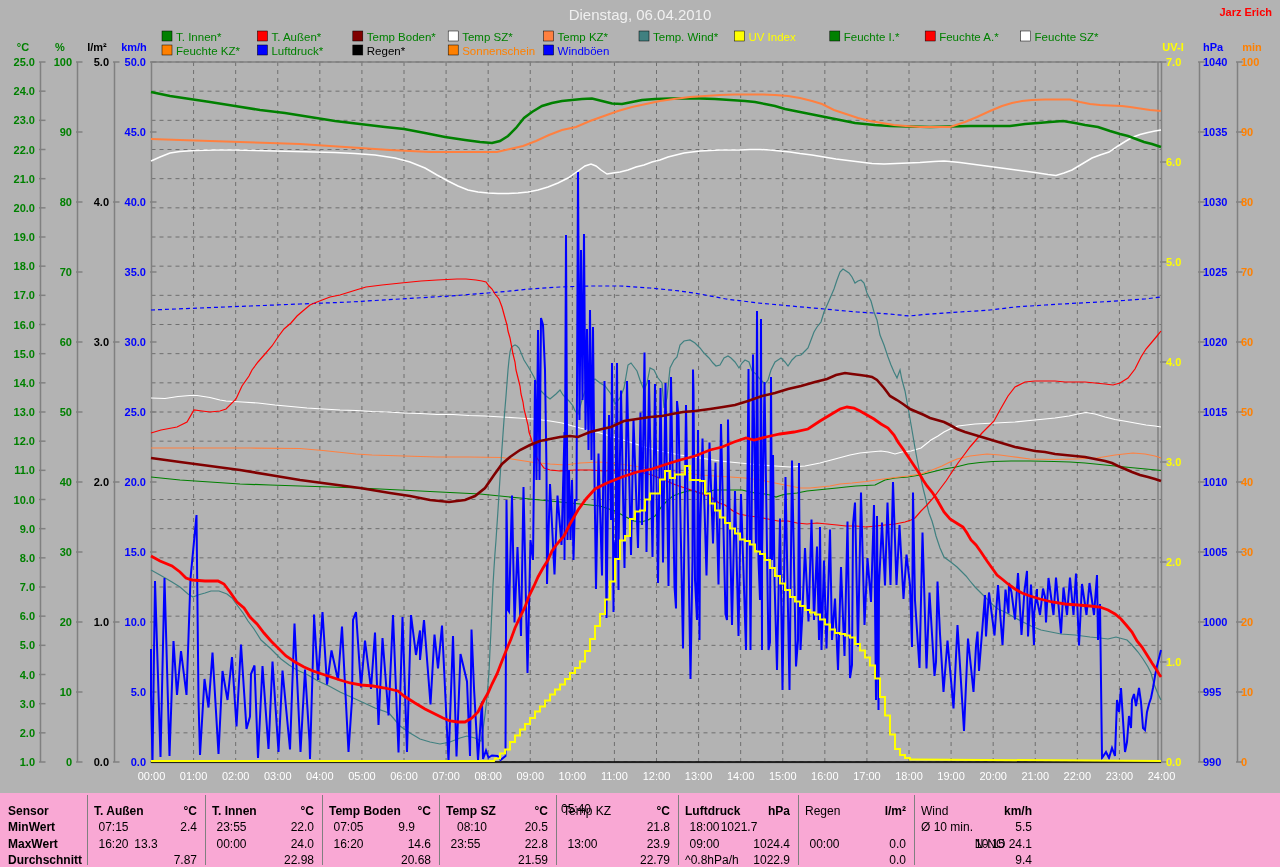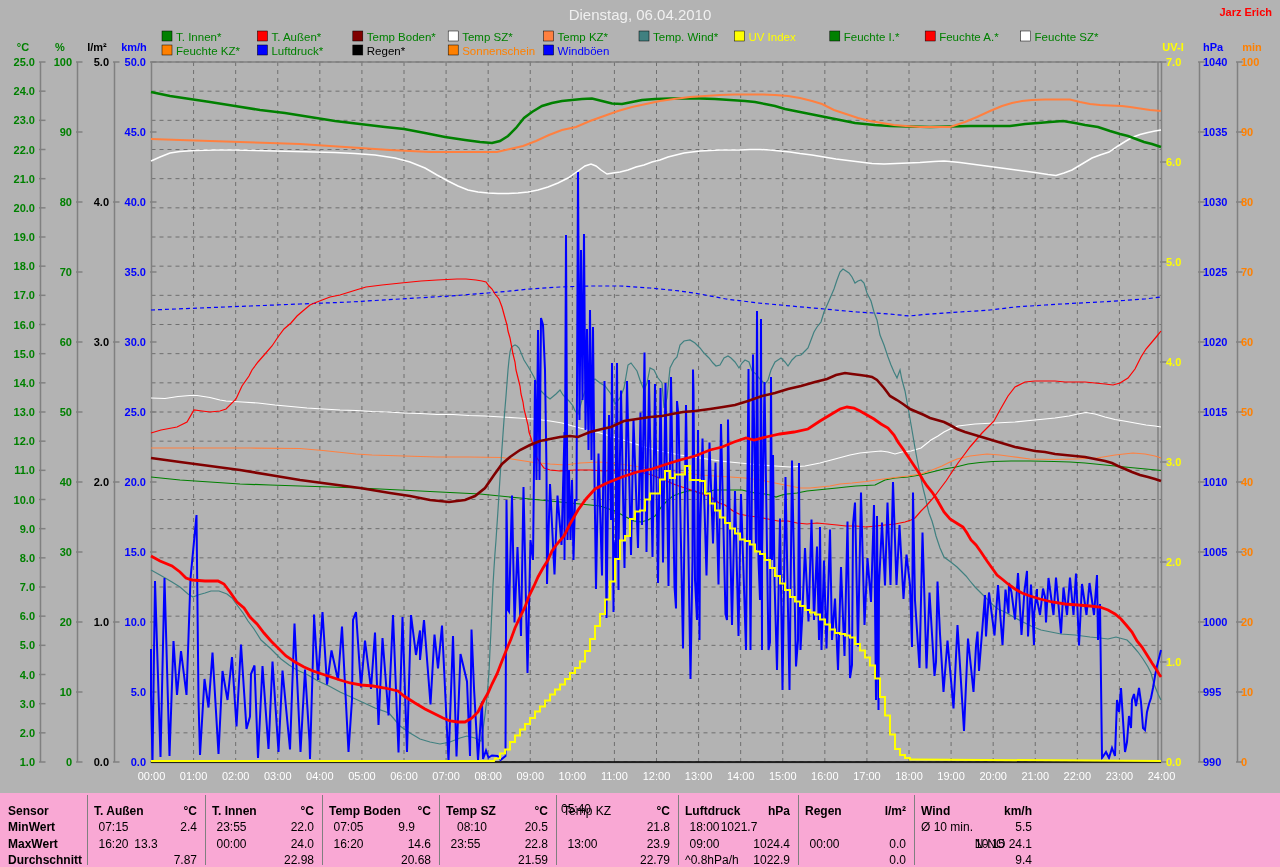--- a/index.html
+++ b/index.html
@@ -365,26 +365,26 @@
 <div style="position:absolute;top:43.5px;left:568px;width:102px;text-align:right;white-space:nowrap">23.9</div>
 <div style="position:absolute;top:60px;left:568px;width:102px;text-align:right;white-space:nowrap">22.79</div>
 <div style="position:absolute;top:10.5px;left:685px;font-weight:bold;white-space:nowrap">Luftdruck</div>
 <div style="position:absolute;top:10.5px;left:753px;width:37px;text-align:right;font-weight:bold;white-space:nowrap">hPa</div>
 <div style="position:absolute;top:27px;left:683px;width:43px;text-align:center;white-space:nowrap">18:00</div>
 <div style="position:absolute;top:27px;left:688px;width:102px;text-align:center;white-space:nowrap">1021.7</div>
 <div style="position:absolute;top:43.5px;left:683px;width:43px;text-align:center;white-space:nowrap">09:00</div>
 <div style="position:absolute;top:43.5px;left:688px;width:102px;text-align:right;white-space:nowrap">1024.4</div>
 <div style="position:absolute;top:60px;left:685px;white-space:nowrap">^0.8hPa/h</div>
 <div style="position:absolute;top:60px;left:688px;width:102px;text-align:right;white-space:nowrap">1022.9</div>
-<div style="position:absolute;top:10.5px;left:805px;font-weight:bold;white-space:nowrap">Regen</div>
+<div style="position:absolute;top:10.5px;left:805px;font-weight:normal;white-space:nowrap">Regen</div>
 <div style="position:absolute;top:10.5px;left:869px;width:37px;text-align:right;font-weight:bold;white-space:nowrap">l/m²</div>
 <div style="position:absolute;top:43.5px;left:803px;width:43px;text-align:center;white-space:nowrap">00:00</div>
 <div style="position:absolute;top:43.5px;left:804px;width:102px;text-align:right;white-space:nowrap">0.0</div>
 <div style="position:absolute;top:73px;left:805px;white-space:nowrap">Gesamt:</div>
 <div style="position:absolute;top:60px;left:804px;width:102px;text-align:right;white-space:nowrap">0.0</div>
-<div style="position:absolute;top:10.5px;left:921px;font-weight:bold;white-space:nowrap">Wind</div>
+<div style="position:absolute;top:10.5px;left:921px;font-weight:normal;white-space:nowrap">Wind</div>
 <div style="position:absolute;top:10.5px;left:995px;width:37px;text-align:right;font-weight:bold;white-space:nowrap">km/h</div>
 <div style="position:absolute;top:27px;left:921px;white-space:nowrap">Ø 10 min.</div>
 <div style="position:absolute;top:27px;left:930px;width:102px;text-align:right;white-space:nowrap">5.5</div>
 <div style="position:absolute;top:43.5px;left:975px;white-space:nowrap">10:15</div>
 <div style="position:absolute;top:43.5px;left:930px;width:102px;text-align:right;white-space:nowrap">N-NO 24.1</div>
 <div style="position:absolute;top:60px;left:930px;width:102px;text-align:right;white-space:nowrap">9.4</div>
 </div>
 </div>
 </body></html>

